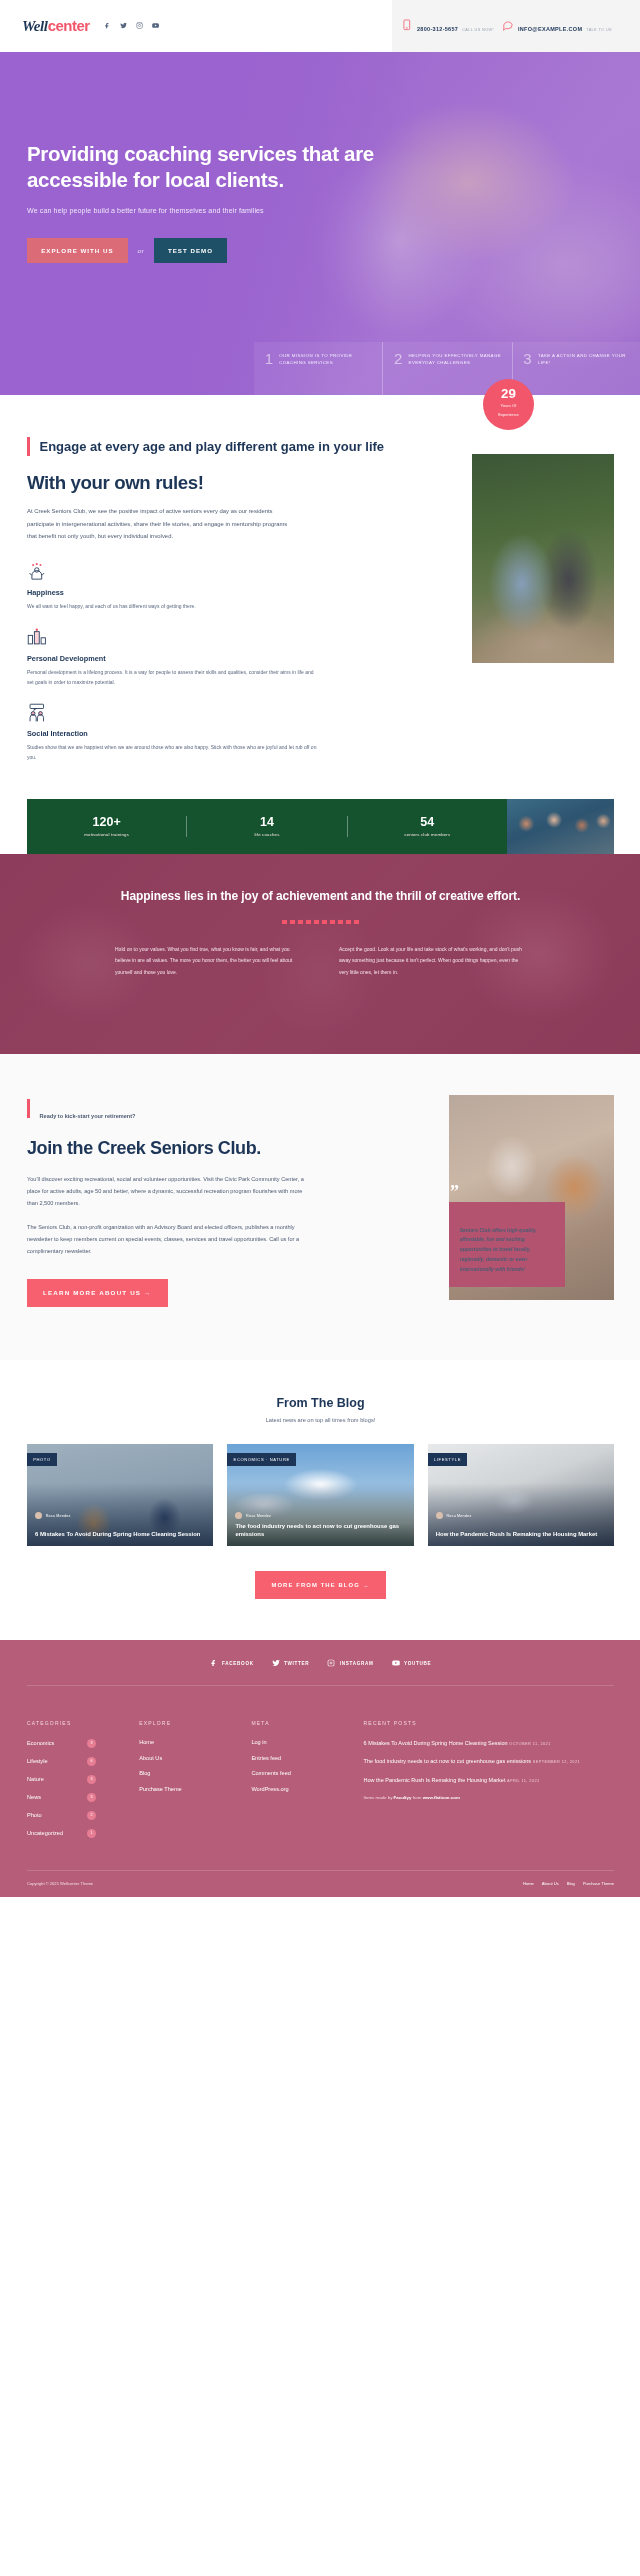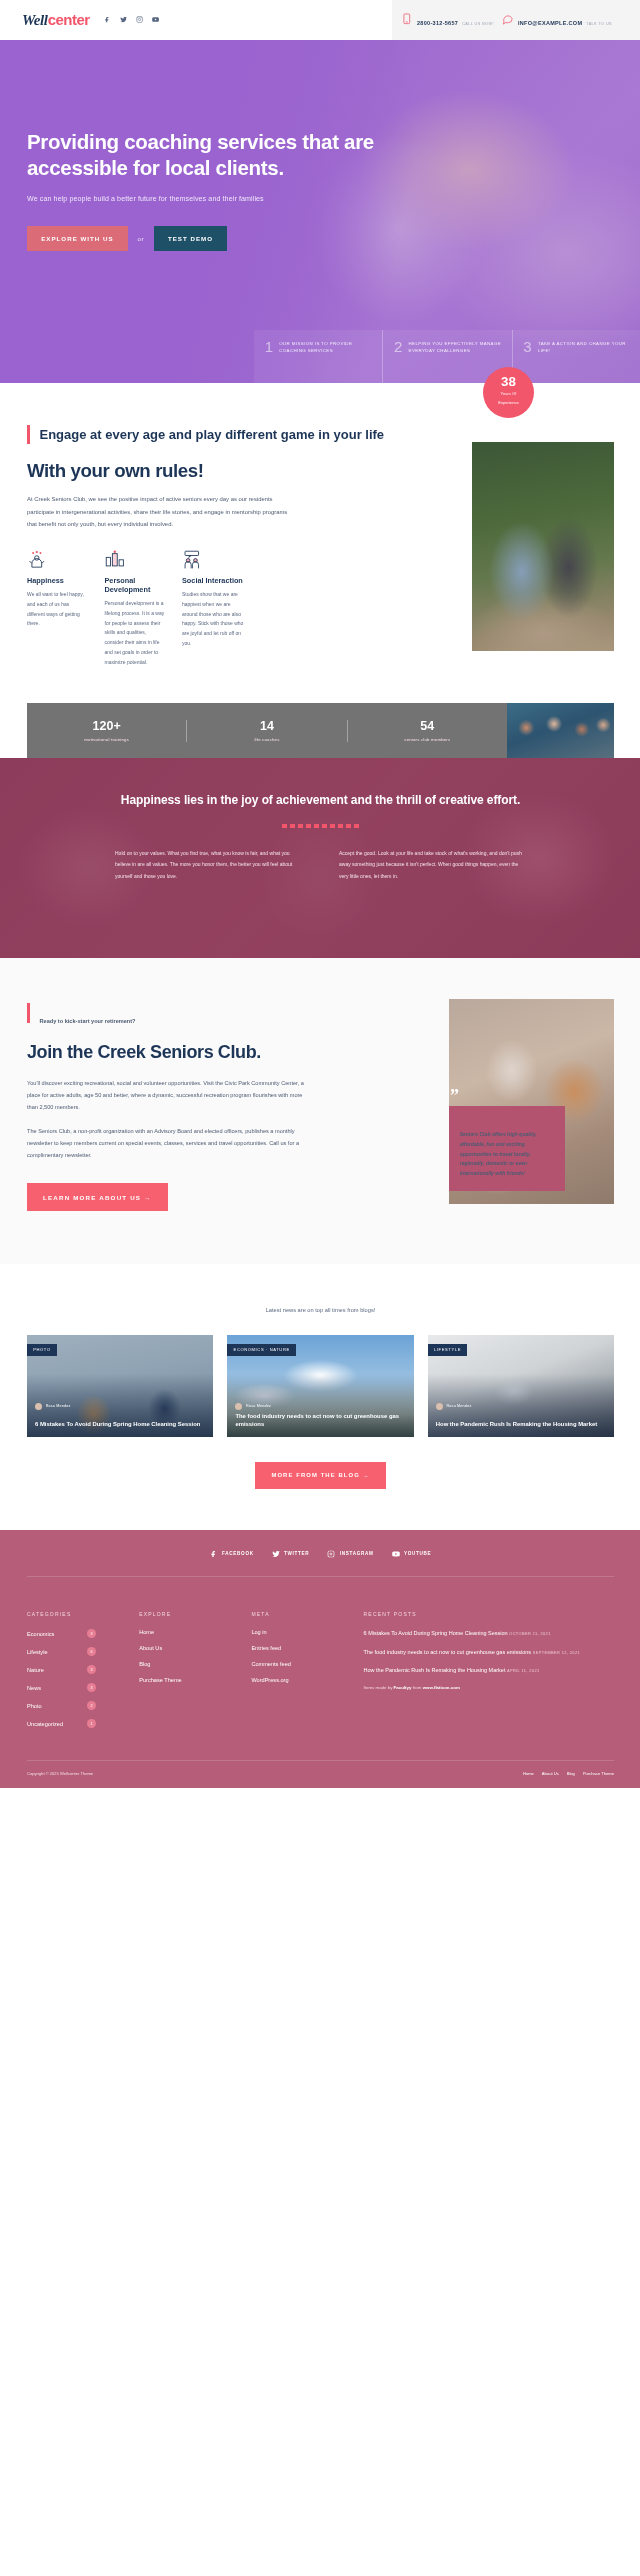--- a/index.html
+++ b/index.html
@@ -4,21 +4,21 @@
 <style>
   * { margin:0; padding:0; box-sizing:border-box; }
   body {
     width:641px; background:#fff;
     font-family:"Liberation Sans", sans-serif;
     color:#203864; -webkit-font-smoothing:antialiased;
   }
   .wrap { width:641px; position:relative; overflow:hidden; }
 
   
-  .topbar { display:flex; height:40px; background:#fff;gap:23px; }
+  .topbar { display:flex; height:52px; background:#fff;gap:23px; }
   .topbar-left { flex:1; display:flex; align-items:center; padding-left:22px; gap:12.5px; }
   .logo { font-family:"Liberation Serif", serif; font-weight:bold; font-style:italic; font-size:15px; letter-spacing:-0.4px; }
   .logo .a { color:#1d3557; }
   .logo .b { color:#f1566b; font-style:normal; font-family:"Liberation Sans", sans-serif; letter-spacing:-0.5px;}
   .socials { display:flex; gap:4.4px; }
   .soc { width:11.6px; height:11.6px; border-radius:1.8px; display:flex; align-items:center; justify-content:center;
         font-size:6.2px; color:#5a6b8c; }
   .soc svg { width:7.1px; height:7.1px; fill:#55657f; }
   .topbar-right { width:249px; background:#f4f4f4; display:flex; align-items:center; gap:8px; padding-left:9px; }
   .contact { display:flex; align-items:center; gap:4.4px; }
@@ -65,36 +65,36 @@
   .rules { position:relative; padding:41px 27px 36px 27px; background:#fff; }
   .eyebrow { display:flex; gap:9.8px; align-items:flex-start; }
   .eyebar { width:2.7px; height:19.6px; background:#f1566b; margin-top:0.9px;}
   .eyebrow p { font-size:13px; font-weight:bold; color:#1d3557; line-height:1.65; }
   .rules h2 { margin-top:14.2px; font-size:18.7px; font-weight:bold; color:#1d3557; letter-spacing:-0.4px;}
   .rules .lead { margin-top:11.6px; width:267px; font-size:5.9px; line-height:2.1; color:#4d5b73; }
   .badge { position:absolute; right:107px; top:-16px; width:51px; height:51px; border-radius:50%;
            background:#f1566b; color:#fff; text-align:center; padding-top:8px; }
   .badge .n { font-size:13.3px; font-weight:bold; line-height:1; }
   .badge .l { font-size:4.1px; line-height:1.5; margin-top:2.7px; opacity:.95; }
-  .feat-grid { margin-top:19.6px; width:294px; display:grid; grid-template-columns:1fr 1fr 1fr 1fr; gap:16px 16px; }
+  .feat-grid { margin-top:19.6px; width:294px; display:grid; grid-template-columns:1fr; gap:16px 16px; }
   .feat .ic { width:19.6px; height:19.6px; margin-bottom:6.2px; }
   .feat h4 { font-size:7.3px; font-weight:bold; color:#1d3557; }
   .feat p { margin-top:5.3px; font-size:5px; line-height:1.95; color:#5b6880; }
   .rules-photo { position:absolute; right:27px; top:59px; width:142px; height:209px;
      background:
         linear-gradient(180deg, rgba(0,0,0,.06), rgba(0,0,0,.06)),
         radial-gradient(ellipse 53px 80px at 35% 62%, #8ea7c4 0%, rgba(142,167,196,0) 62%),
         radial-gradient(ellipse 49px 85px at 68% 60%, #4a4a52 0%, rgba(74,74,82,0) 60%),
         radial-gradient(ellipse 107px 62px at 50% 92%, #b9a38c 0%, rgba(185,163,140,0) 70%),
         linear-gradient(170deg,#3f5c3a 0%,#51703f 35%,#6a7f52 60%,#9e8f73 85%,#b3a084 100%);
   }
 
   
   .stats { display:flex; height:55px; margin:0 27px; }
-  .statsleft { flex:1; background:#737373; display:flex; align-items:center; }
+  .statsleft { flex:1; background:#14532d; display:flex; align-items:center; }
   .stat { flex:1; text-align:center; border-left:0.9px solid rgba(255,255,255,.35); }
   .stat:first-child { border-left:none; }
   .stat .n { font-size:12.5px; font-weight:bold; color:#fff; line-height:1; }
   .stat .l { font-size:4.3px; color:#fde3e6; margin-top:4.4px; letter-spacing:0.2px;}
   .statsimg { width:107px;
      background:
        radial-gradient(circle 11.6px at 18% 45%, #c98a6a 0%, rgba(201,138,106,0) 70%),
        radial-gradient(circle 11.6px at 44% 38%, #e0b79c 0%, rgba(224,183,156,0) 70%),
        radial-gradient(circle 10.7px at 70% 48%, #b57a5d 0%, rgba(181,122,93,0) 70%),
        radial-gradient(circle 10.7px at 90% 40%, #d9a88b 0%, rgba(217,168,139,0) 70%),
@@ -297,21 +297,21 @@
       </div>
       <div class="step">
         <span class="num">3</span>
         <span class="txt">TAKE A ACTION AND CHANGE YOUR LIFE!</span>
       </div>
     </div>
   </div>
 
   <div class="rules">
     <div class="badge">
-      <div class="n">38</div>
+      <div class="n">29</div>
       <div class="l">Years Of</div>
       <div class="l">Experience</div>
     </div>
     <div class="rules-photo"></div>
     <div class="eyebrow">
       <span class="eyebar"></span>
       <p>Engage at every age and play different game in your life</p>
     </div>
     <h2>With your own rules!</h2>
     <p class="lead">At Creek Seniors Club, we see the positive impact of active seniors every day as our residents participate in intergenerational activities, share their life stories, and engage in mentorship programs that benefit not only youth, but every individual involved.</p>
@@ -414,20 +414,21 @@
         <p>Ready to kick-start your retirement?</p>
       </div>
       <h2>Join the Creek Seniors Club.</h2>
       <p>You'll discover exciting recreational, social and volunteer opportunities. Visit the Civic Park Community Center, a place for active adults, age 50 and better, where a dynamic, successful recreation program flourishes with more than 2,500 members.</p>
       <p>The Seniors Club, a non-profit organization with an Advisory Board and elected officers, publishes a monthly newsletter to keep members current on special events, classes, services and travel opportunities. Call us for a complimentary newsletter.</p>
       <span class="btn-learn">LEARN MORE ABOUT US →</span>
     </div>
   </div>
 
   <div class="blog">
+    <h2>From The Blog</h2>
     <div class="bsub">Latest news are on top all times from blogs!</div>
     <div class="cards">
       <div class="card c1">
         <div class="bg"></div>
         <div class="shade"></div>
         <div class="tagbox">PHOTO</div>
         <div class="meta">
           <span class="av"></span>
           <span class="mt">Rosa Mendez</span>
         </div>

